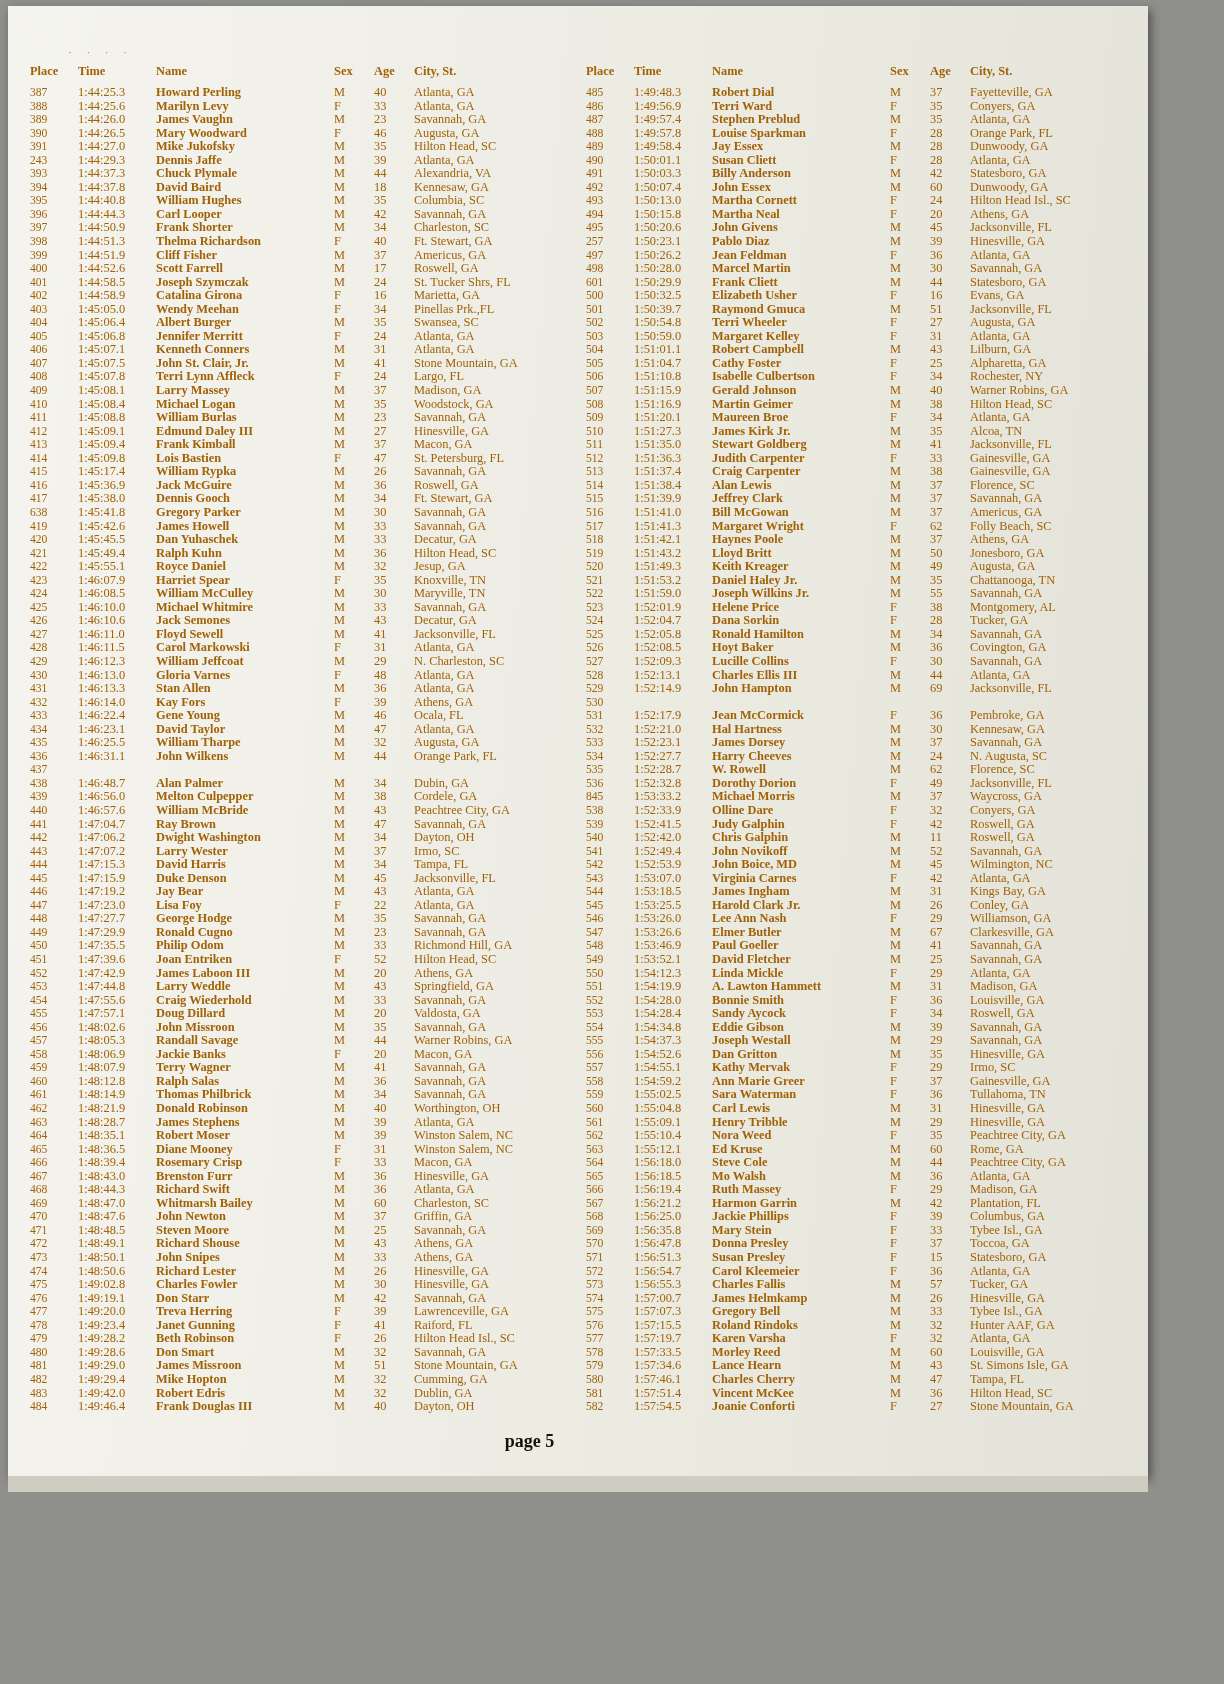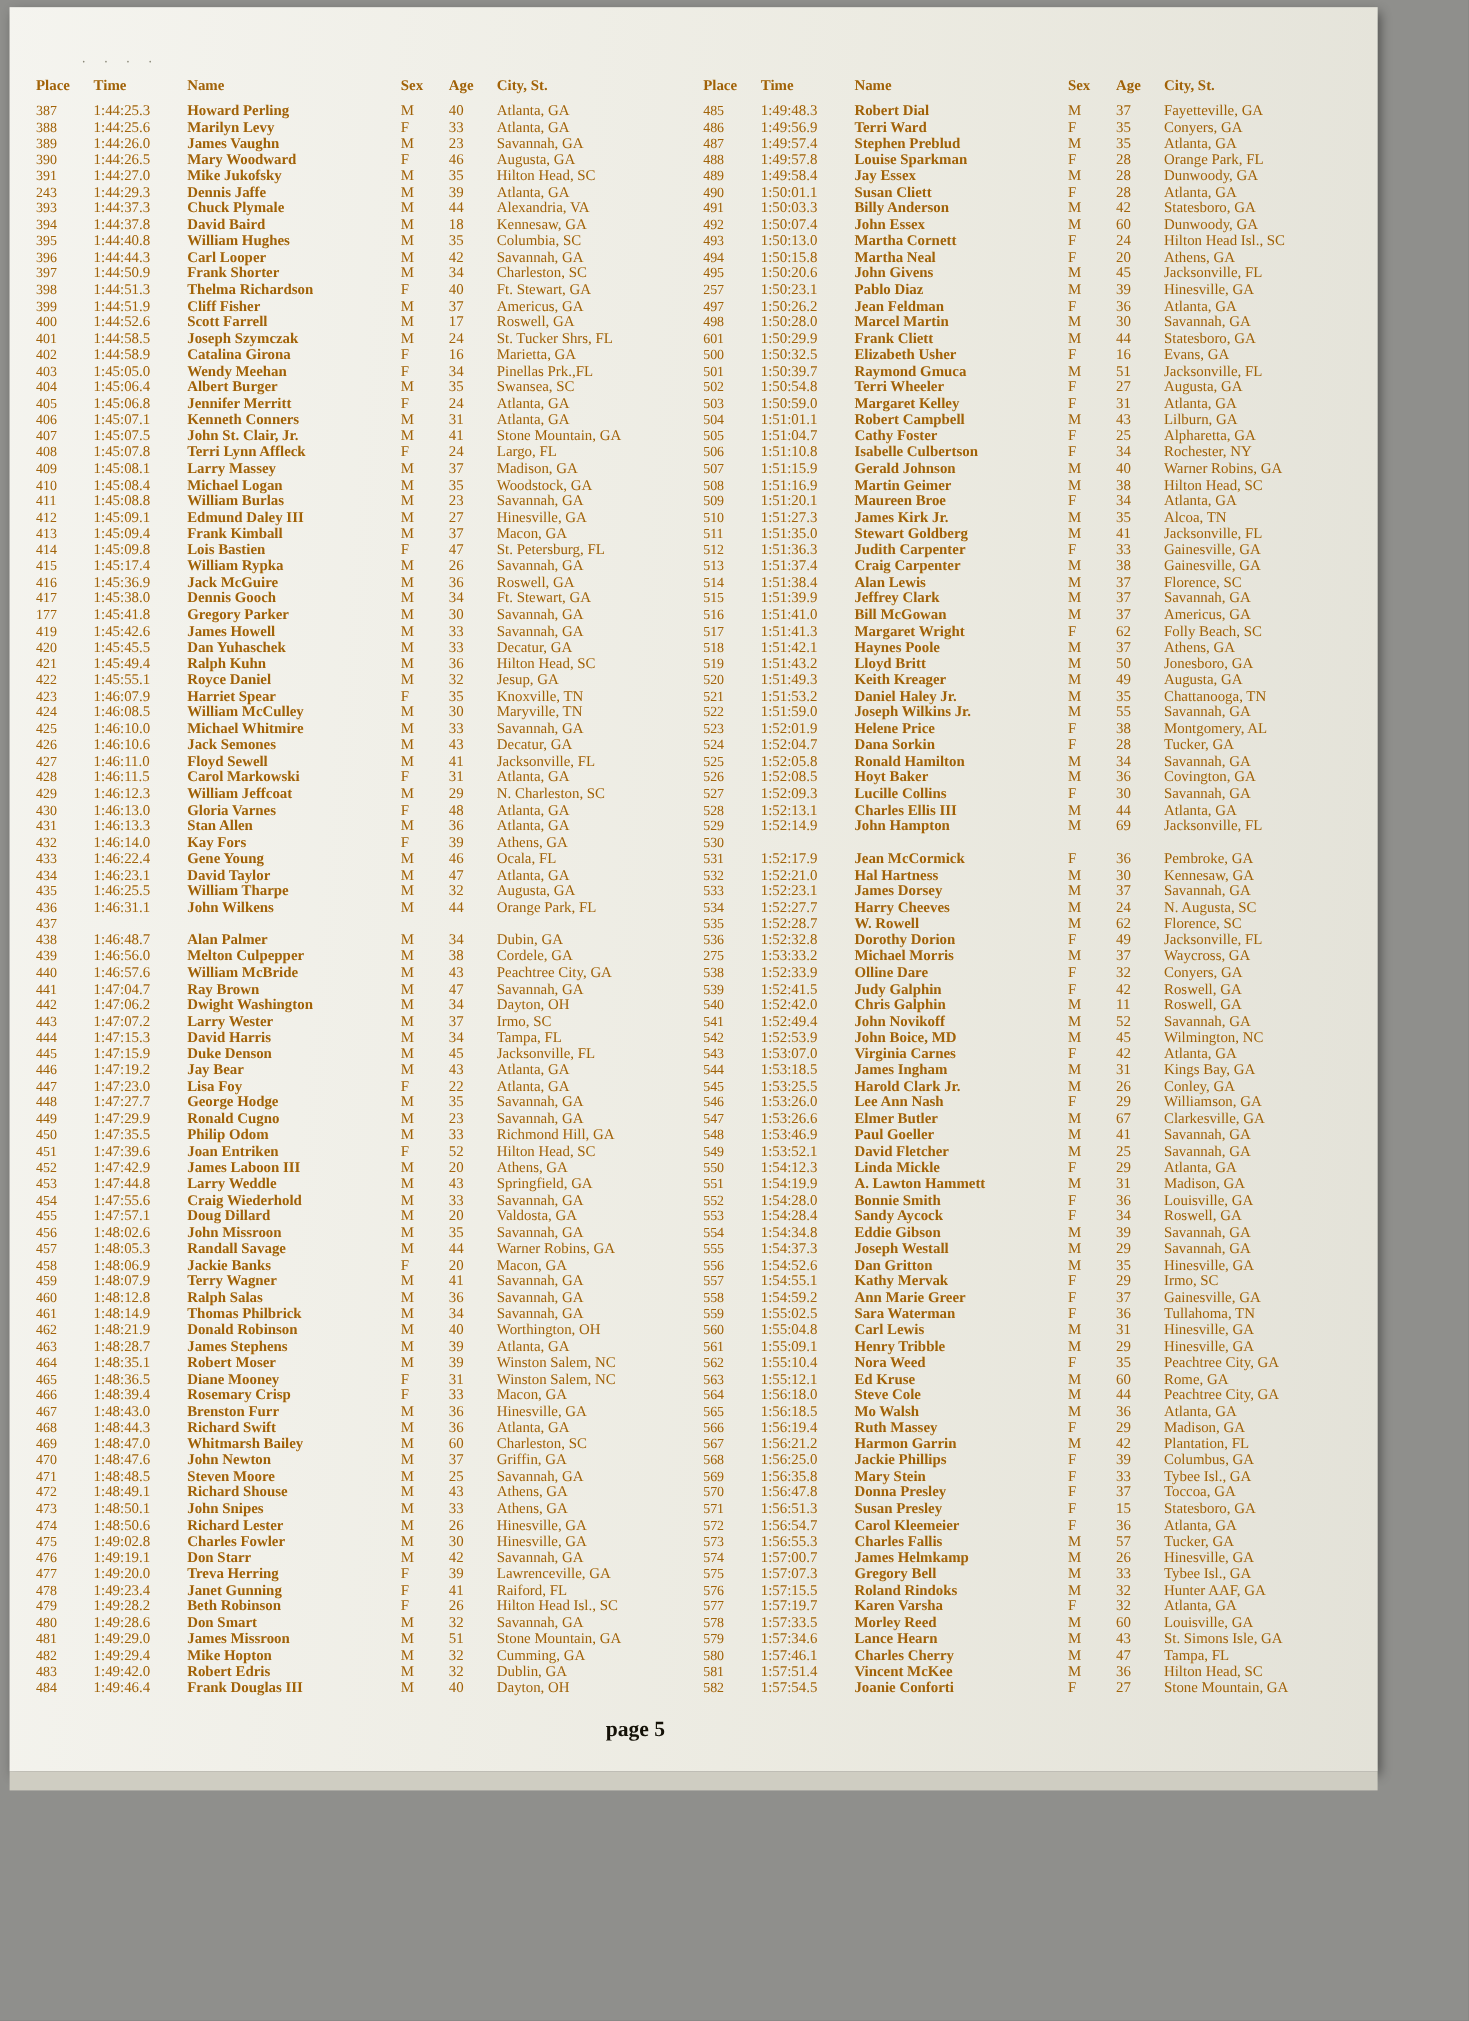--- a/index.html
+++ b/index.html
@@ -377,21 +377,21 @@
               </tr>
               <tr>
                 <td class="c-place">417</td>
                 <td class="c-time">1:45:38.0</td>
                 <td class="c-name">Dennis Gooch</td>
                 <td class="c-sex">M</td>
                 <td class="c-age">34</td>
                 <td class="c-city">Ft. Stewart, GA</td>
               </tr>
               <tr>
-                <td class="c-place">177</td>
+                <td class="c-place">638</td>
                 <td class="c-time">1:45:41.8</td>
                 <td class="c-name">Gregory Parker</td>
                 <td class="c-sex">M</td>
                 <td class="c-age">30</td>
                 <td class="c-city">Savannah, GA</td>
               </tr>
               <tr>
                 <td class="c-place">419</td>
                 <td class="c-time">1:45:42.6</td>
                 <td class="c-name">James Howell</td>
@@ -1346,21 +1346,21 @@
               </tr>
               <tr>
                 <td class="c-place">536</td>
                 <td class="c-time">1:52:32.8</td>
                 <td class="c-name">Dorothy Dorion</td>
                 <td class="c-sex">F</td>
                 <td class="c-age">49</td>
                 <td class="c-city">Jacksonville, FL</td>
               </tr>
               <tr>
-                <td class="c-place">275</td>
+                <td class="c-place">845</td>
                 <td class="c-time">1:53:33.2</td>
                 <td class="c-name">Michael Morris</td>
                 <td class="c-sex">M</td>
                 <td class="c-age">37</td>
                 <td class="c-city">Waycross, GA</td>
               </tr>
               <tr>
                 <td class="c-place">538</td>
                 <td class="c-time">1:52:33.9</td>
                 <td class="c-name">Olline Dare</td>

